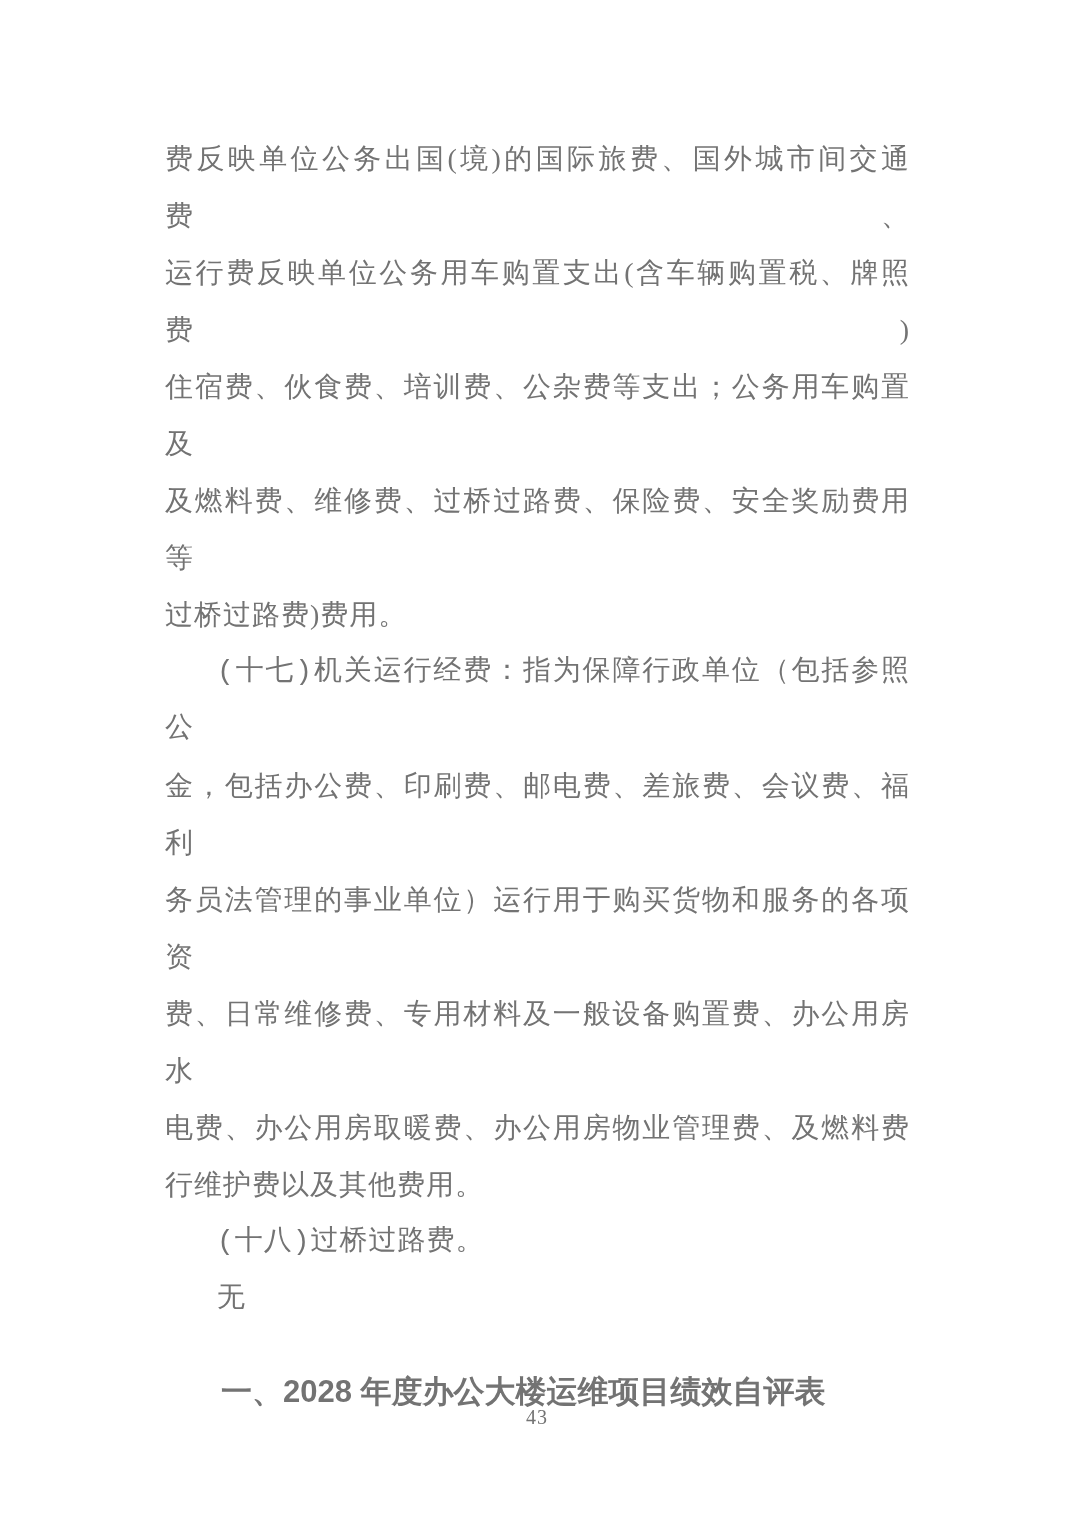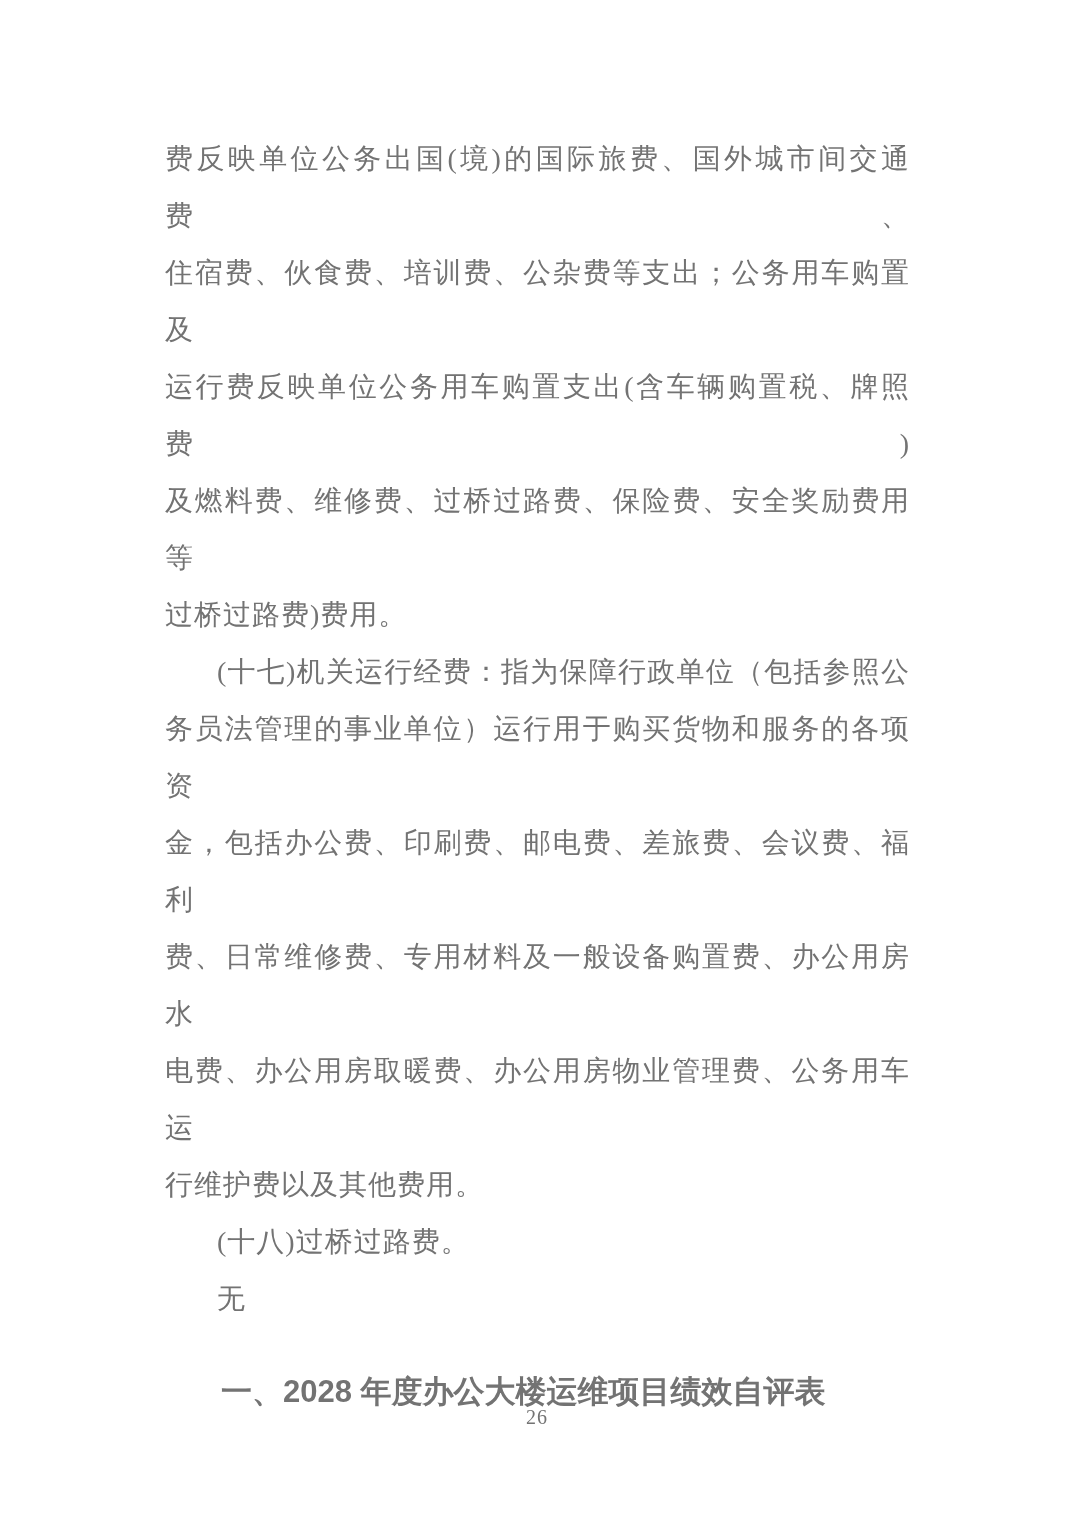--- a/index.html
+++ b/index.html
@@ -29,21 +29,21 @@
     white-space: nowrap;
     letter-spacing: 1px;
   }
   .jline {
     white-space: normal;
     text-align: justify;
     text-align-last: justify;
     -moz-text-align-last: justify;
     text-justify: inter-character;
   }
-  .iline { text-indent: 52px; }
+  .iline { text-indent: 52px; font-family: Liberation Mono, monospace; }
   .spacer { height: 40px; }
   .h1 {
     font-family: "Liberation Sans", "DejaVu Sans", sans-serif;
     font-weight: 700;
     font-size: 30px;
     line-height: 50px;
     padding-left: 56px;
     letter-spacing: 1px;
   }
   .h2 {
@@ -65,36 +65,36 @@
 </style>
 </head>
 <body>
 
 <div class="page">
   <div class="content">
 
     <div class="textblock">
 
       <div class="bline jline">费反映单位公务出国(境)的国际旅费、国外城市间交通费、</div>
+      <div class="bline jline">运行费反映单位公务用车购置支出(含车辆购置税、牌照费)</div>
       <div class="bline jline">住宿费、伙食费、培训费、公杂费等支出；公务用车购置及</div>
-      <div class="bline jline">运行费反映单位公务用车购置支出(含车辆购置税、牌照费)</div>
       <div class="bline jline">及燃料费、维修费、过桥过路费、保险费、安全奖励费用等</div>
       <div class="bline">过桥过路费)费用。</div>
 
       <div class="bline jline iline">(十七)机关运行经费：指为保障行政单位（包括参照公</div>
+      <div class="bline jline">金，包括办公费、印刷费、邮电费、差旅费、会议费、福利</div>
       <div class="bline jline">务员法管理的事业单位）运行用于购买货物和服务的各项资</div>
-      <div class="bline jline">金，包括办公费、印刷费、邮电费、差旅费、会议费、福利</div>
       <div class="bline jline">费、日常维修费、专用材料及一般设备购置费、办公用房水</div>
-      <div class="bline jline">电费、办公用房取暖费、办公用房物业管理费、公务用车运</div>
+      <div class="bline jline">电费、办公用房取暖费、办公用房物业管理费、及燃料费</div>
       <div class="bline">行维护费以及其他费用。</div>
 
       <div class="bline iline">(十八)过桥过路费。</div>
       <div class="bline iline">无</div>
 
       <div class="spacer"></div>
 
       <div class="h2">一、2028 年度办公大楼运维项目绩效自评表</div>
     </div>
 
   </div>
 
-  <div class="page-num">26</div>
+  <div class="page-num">43</div>
 </div>
 
 </body></html>

